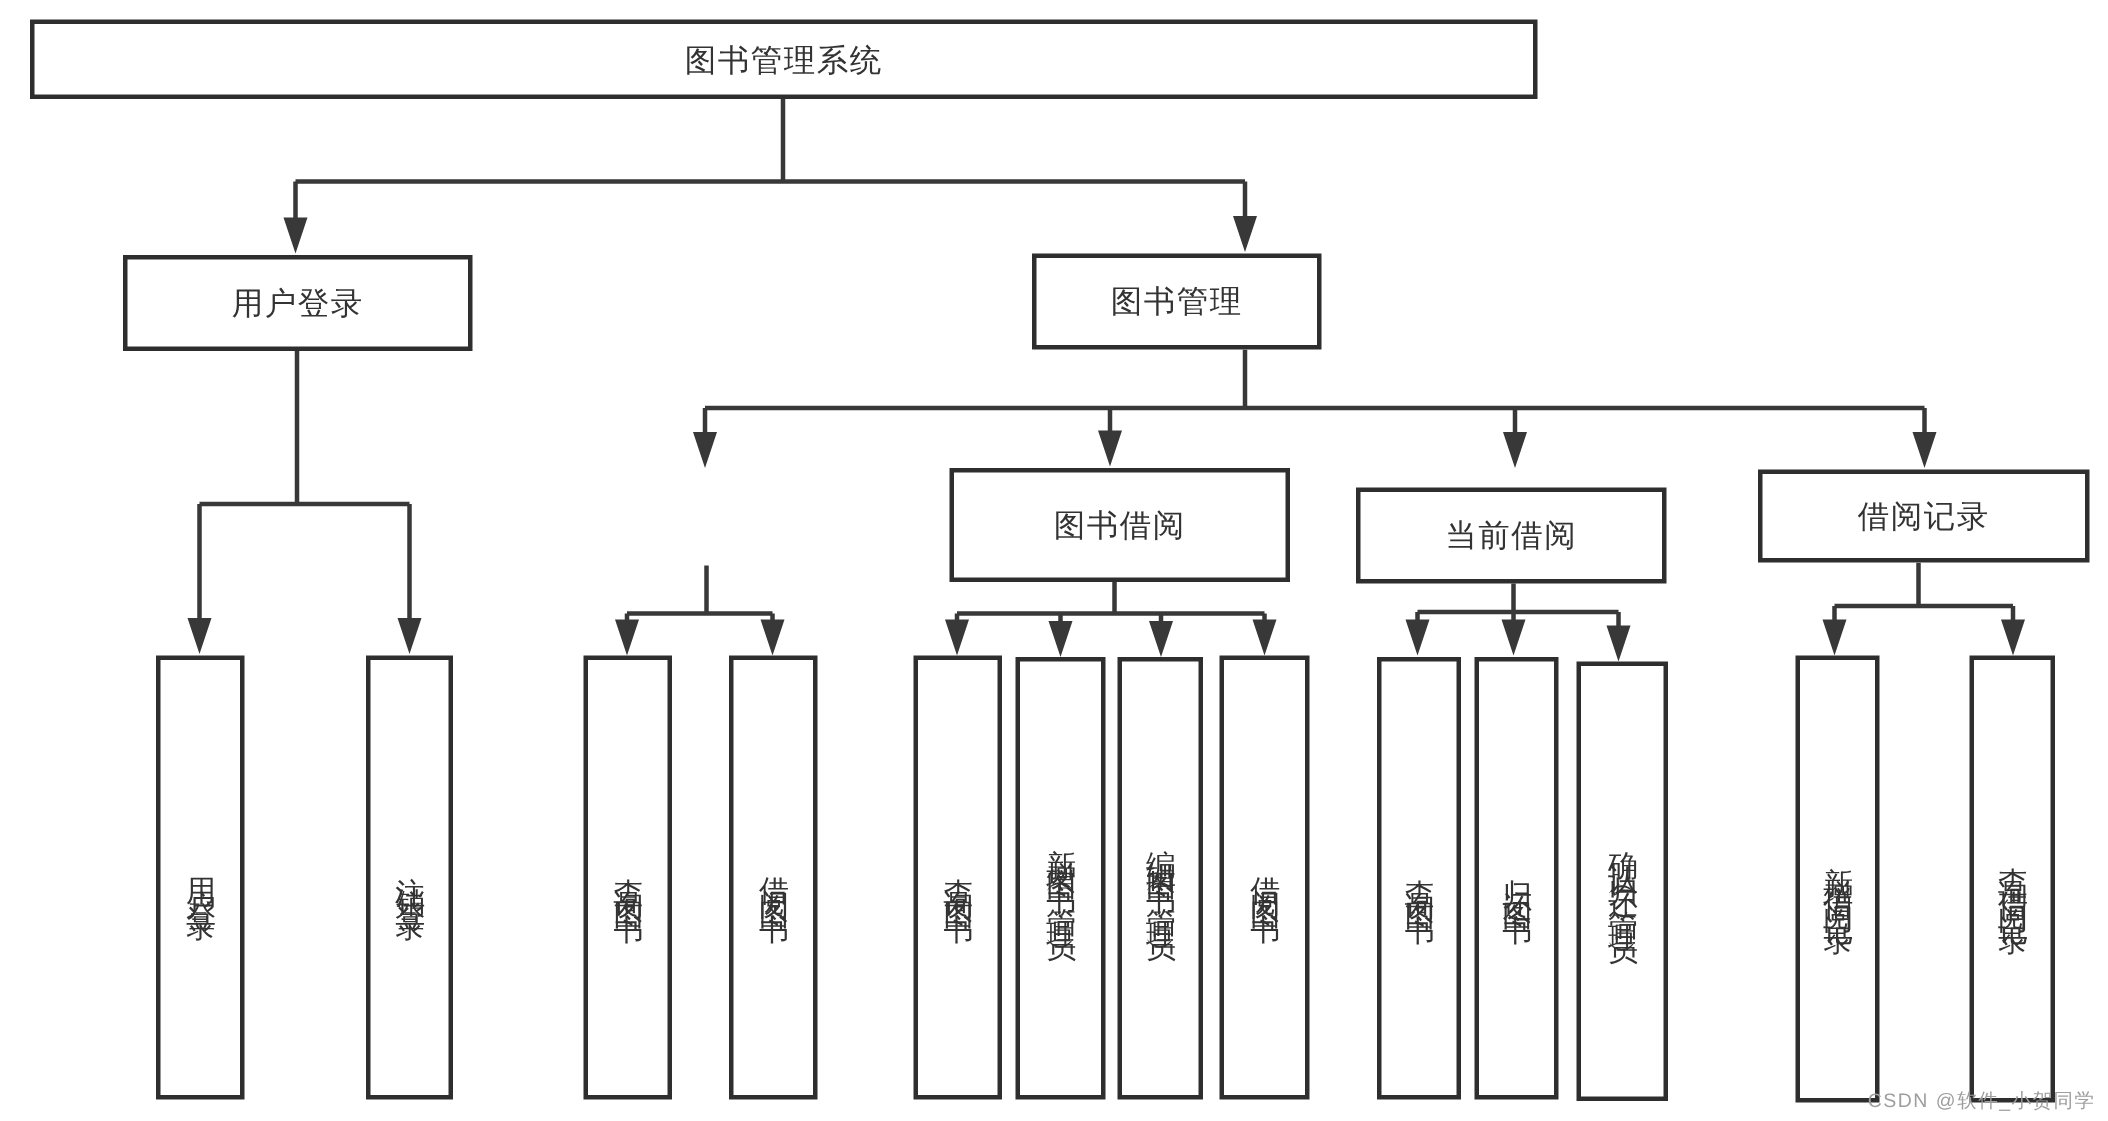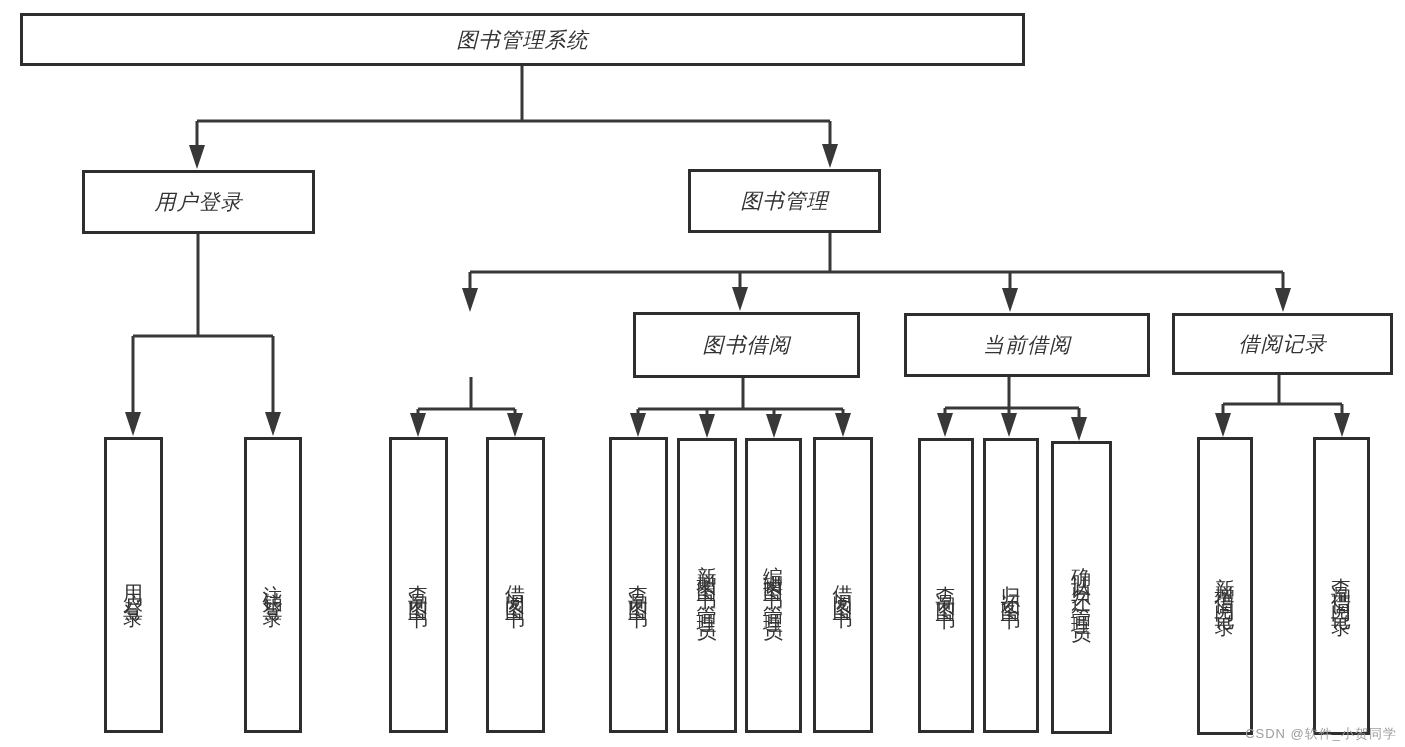--- a/index.html
+++ b/index.html
@@ -21,21 +21,21 @@
   .node {
     position: absolute;
     background: #ffffff;
     border: 3px solid #2e2e2e;
     display: flex;
     align-items: center;
     justify-content: center;
     color: #333333;
     z-index: 2;
   }
-  .node.h { font-size: 21px; letter-spacing: 1px; font-style: italic; }
+  .node.h { font-size: 21px; letter-spacing: 1px; }
   .node.v span {
     writing-mode: vertical-rl;
     line-height: 1;
     font-size: 20px;
     letter-spacing: 8px;
     white-space: nowrap;
   }
   .watermark {
     position: absolute;
     right: 8px;
@@ -87,24 +87,24 @@
     <span>图书管理系统</span>
   </div>
 
   <div class="node h" style="left:82px; top:170px; width:233px; height:64px;">
     <span>用户登录</span>
   </div>
   <div class="node h" style="left:688px; top:169px; width:193px; height:64px;">
     <span>图书管理</span>
   </div>
 
-  <div class="node h" style="left:633px; top:312px; width:227px; height:66px;">
+  <div class="node h" style="left:633px; top:312px; width:227px; height:76px;">
     <span>图书借阅</span>
   </div>
-  <div class="node h" style="left:904px; top:313px; width:246px; height:64px;">
+  <div class="node h" style="left:904px; top:325px; width:207px; height:64px;">
     <span>当前借阅</span>
   </div>
   <div class="node h" style="left:1172px; top:313px; width:221px; height:62px;">
     <span>借阅记录</span>
   </div>
 
   <div class="node v" style="left:104px; top:437px; width:59px; height:296px;">
     <span>用户登录</span>
   </div>
   <div class="node v" style="left:244px; top:437px; width:58px; height:296px;">

